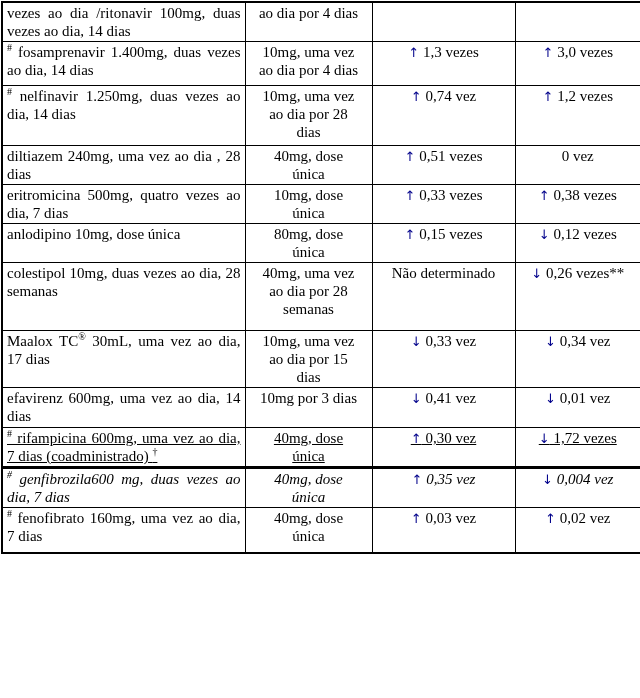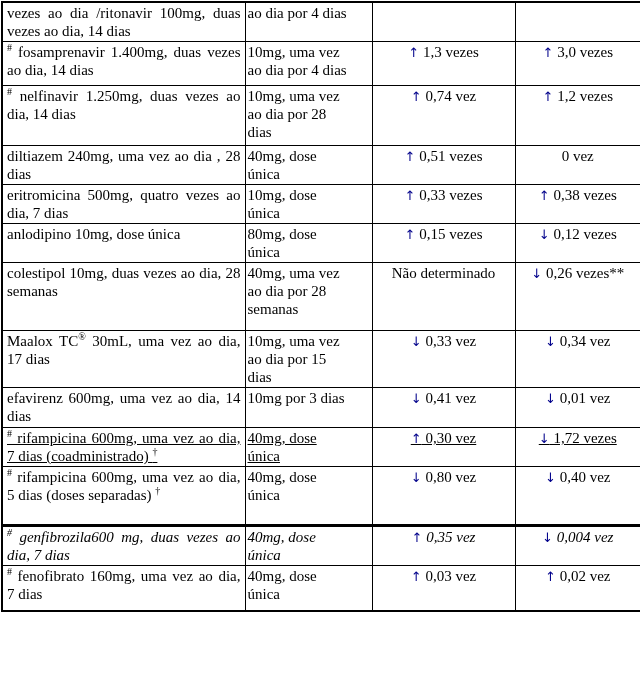--- a/index.html
+++ b/index.html
@@ -27,21 +27,21 @@
   td {
     border: 1px solid #000000;
     vertical-align: top;
     font-size: 15px;
     line-height: 18px;
     padding: 1px 4px 1px 4px;
     overflow: hidden;
     word-wrap: break-word;
   }
   td.c1 { text-align: justify; }
-  td.c2 { text-align: left; white-space: pre-line; padding: 1px 2px; }
+  td.c2 { text-align: center; white-space: pre-line; padding: 1px 2px; }
   td.c3, td.c4 { text-align: center; padding: 1px 2px; }
   tr.thick-top td { border-top: 3px solid #000000; }
   sup {
     font-size: 10px;
     line-height: 0;
     vertical-align: super;
   }
   .seg-i { font-style: italic; }
   .arrow {
     font-family: "DejaVu Sans", sans-serif;
@@ -124,27 +124,20 @@
           <td class="c3"><span class="arrow" style="color: rgb(0, 0, 139);">↓</span><span> 0,41 vez</span></td>
           <td class="c4"><span class="arrow" style="color: rgb(0, 0, 139);">↓</span><span> 0,01 vez</span></td>
         </tr>
         <tr style="height: 38px; text-decoration: underline;">
           <td class="c1"><sup>#</sup><span> rifampicina 600mg, uma vez ao dia, 7 dias (coadministrado) </span><sup>†</sup></td>
           <td class="c2"><span>40mg, dose
 única</span></td>
           <td class="c3"><span class="arrow" style="color: rgb(0, 0, 139);">↑</span><span> 0,30 vez</span></td>
           <td class="c4"><span class="arrow" style="color: rgb(0, 0, 139);">↓</span><span> 1,72 vezes</span></td>
         </tr>
-        <tr style="height: 59px;">
-          <td class="c1"><sup>#</sup><span> rifampicina 600mg, uma vez ao dia, 5 dias (doses separadas) </span><sup>†</sup></td>
-          <td class="c2"><span>40mg, dose
-única</span></td>
-          <td class="c3"><span class="arrow" style="color: rgb(0, 0, 139);">↓</span><span> 0,80 vez</span></td>
-          <td class="c4"><span class="arrow" style="color: rgb(0, 0, 139);">↓</span><span> 0,40 vez</span></td>
-        </tr>
         <tr class="thick-top" style="height: 37px; font-style: italic;">
           <td class="c1"><sup>#</sup><span>  genfibrozila600 mg, duas vezes ao dia, 7 dias</span></td>
           <td class="c2"><span>40mg, dose
 única</span></td>
           <td class="c3"><span class="arrow" style="color: rgb(0, 0, 139);">↑</span><span> 0,35 vez</span></td>
           <td class="c4"><span class="arrow" style="color: rgb(0, 0, 139);">↓</span><span> 0,004 vez</span></td>
         </tr>
         <tr style="height: 45px;">
           <td class="c1"><sup>#</sup><span> fenofibrato 160mg, uma vez ao dia, 7 dias</span></td>
           <td class="c2"><span>40mg, dose

